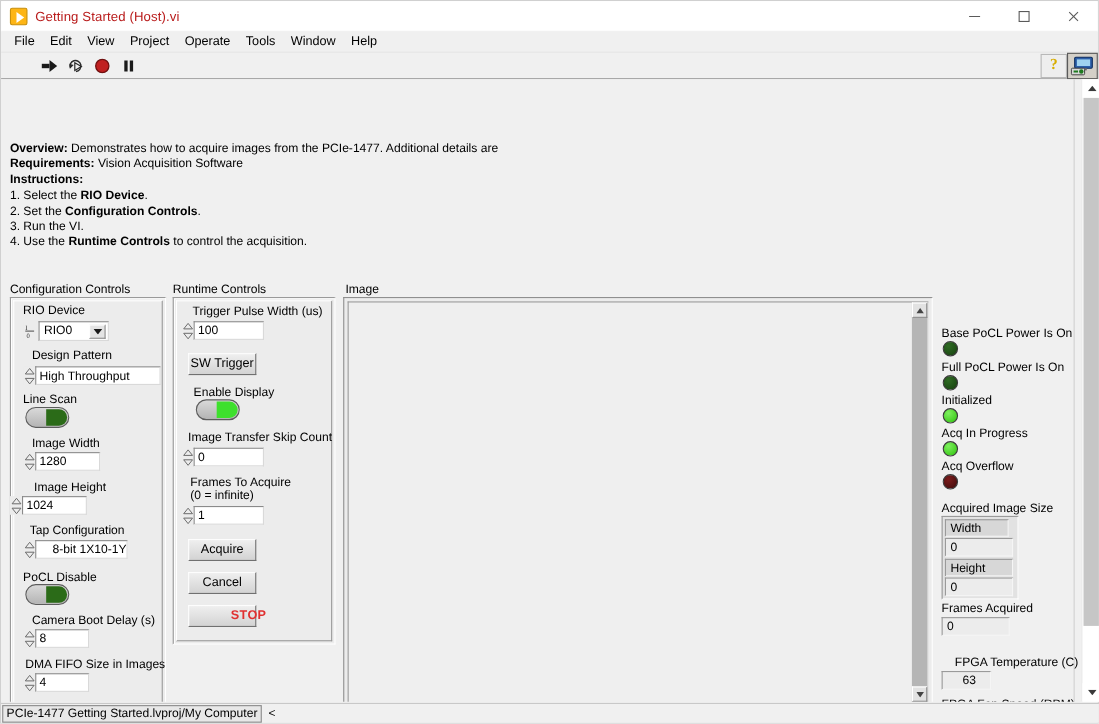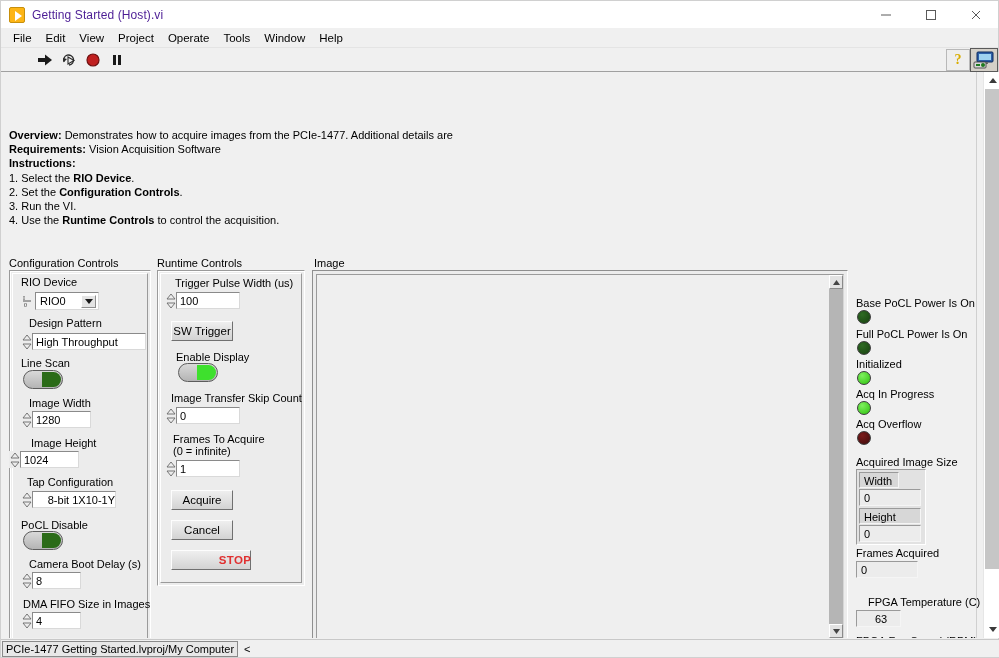--- a/index.html
+++ b/index.html
@@ -39,21 +39,21 @@
   #app-icon::after {
     content: "";
     position: absolute;
     left: 5px; top: 3px;
     border-left: 7px solid #ffffff;
     border-top: 5px solid transparent;
     border-bottom: 5px solid transparent;
   }
   #title-text {
     font-size: 12px;
-    color: #4c1d95;
+    color: #b91c1c;
     letter-spacing: 0.1px;
   }
   .win-btns {
     position: absolute;
     right: 0; top: 0;
     height: 28px;
     display: flex;
   }
   .win-btn {
     width: 45px; height: 28px;
@@ -656,21 +656,21 @@
         <svg width="10" height="16" viewBox="0 0 10 16">
           <polygon points="5,1 9,6 1,6" fill="none" stroke="#6a6a6a" stroke-width="0.9"></polygon>
           <polygon points="5,15 9,10 1,10" fill="none" stroke="#6a6a6a" stroke-width="0.9"></polygon>
         </svg>
       </div>
       <div class="numfield">1</div>
     </div>
 
     <div class="lvbutton" style="left:170px; top:418px; width:62px;">Acquire</div>
     <div class="lvbutton" style="left:170px; top:448px; width:62px;">Cancel</div>
-    <div class="lvbutton stop" style="left:170px; top:478px; width:80px;padding-left:48px;">STOP</div>
+    <div class="lvbutton stop" style="left:170px; top:478px; width:62px;padding-left:48px;">STOP</div>
 
     <div id="image-label">Image</div>
     <div id="image-frame">
       <div id="image-inner">
         <div id="image-canvas"></div>
 
         <div id="img-vscroll">
           <div class="isb-btn">
             <svg width="7" height="5" viewBox="0 0 7 5">
                 <polygon points="3.5,0 7,5 0,5" fill="#444"></polygon>
@@ -696,21 +696,21 @@
     <div class="led on-green" style="left:856px; top:299px;"></div>
 
     <div class="ctl-label" style="left:855px; top:316px;">Acq In Progress</div>
     <div class="led on-green" style="left:856px; top:329px;"></div>
 
     <div class="ctl-label" style="left:855px; top:346px;">Acq Overflow</div>
     <div class="led off-red" style="left:856px; top:359px;"></div>
 
     <div class="ctl-label" style="left:855px; top:384px;">Acquired Image Size</div>
     <div class="cluster" style="left:855px; top:397px; width:70px; height:76px;"></div>
-    <div class="ind-head" style="left:858px; top:400px; width:40px;">Width</div>
+    <div class="ind-head" style="left:858px; top:400px; width:58px;">Width</div>
     <div class="ind" style="left:858px; top:417px; width:62px;">0</div>
     <div class="ind-head" style="left:858px; top:436px; width:62px;">Height</div>
     <div class="ind" style="left:858px; top:453px; width:62px;">0</div>
 
     <div class="ctl-label" style="left:855px; top:475px;">Frames Acquired</div>
     <div class="ind" style="left:855px; top:489px; width:62px;">0</div>
 
     <div class="ctl-label" style="left:855px; top:524px;padding-left:12px;">FPGA Temperature (C)</div>
     <div class="ind" style="left:855px; top:538px; width:45px;padding-left:18px;">63</div>
 

